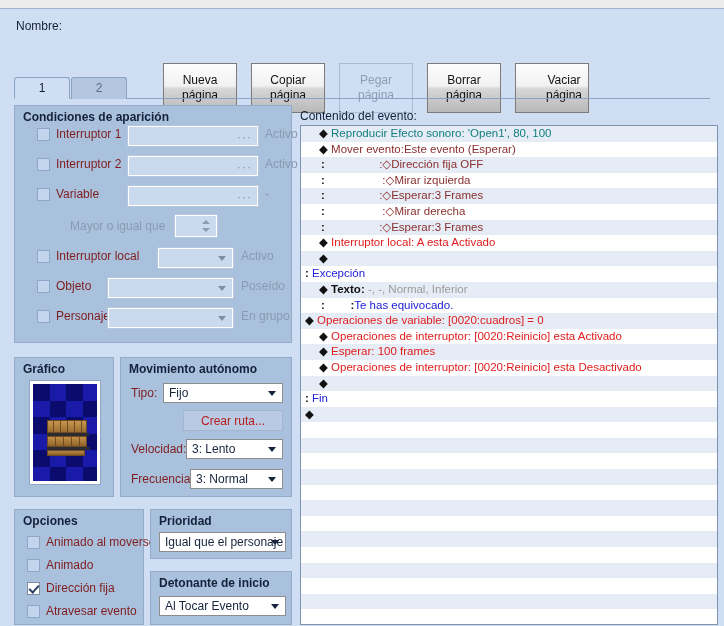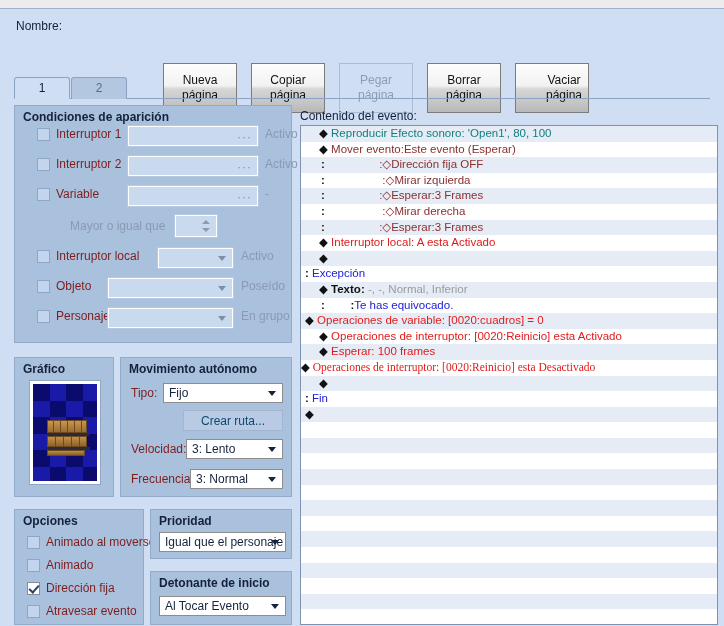--- a/index.html
+++ b/index.html
@@ -109,21 +109,21 @@
   }
   .spin .up, .spin .dn {
     position:absolute; right:6px; width:0; height:0;
     border-left:4px solid transparent; border-right:4px solid transparent;
   }
   .spin .up { top:4px; border-bottom:4px solid #8b9ab2; }
   .spin .dn { bottom:4px; border-top:4px solid #8b9ab2; }
 
   .btn-dis {
     position:absolute; background:#b9cbe4; border:1px solid #a2b6d1;
-    color:#0c4a6e; font-size:12px; text-align:center;
+    color:#b91c1c; font-size:12px; text-align:center;
   }
 
   
   .gfx-frame {
     position:absolute; background:#ffffff; border:1px solid #8ea7c6; padding:3px;
   }
   .gfx-canvas { position:relative; width:100%; height:100%; overflow:hidden; background:#0b0b6e; }
 
   
   .ev-label { position:absolute; left:300px; top:100px; font-size:12px; color:#14213a; }
@@ -360,21 +360,21 @@
       <div class="row odd">
         <div class="rtxt" style="padding-left: 4px;"><span class="c-dark">◆ </span><span class="c-red">Operaciones de variable: [0020:cuadros] = 0</span></div>
       </div>
       <div class="row">
         <div class="rtxt" style="padding-left: 18px;"><span class="c-dark">◆ </span><span class="c-red">Operaciones de interruptor: [0020:Reinicio] esta Activado</span></div>
       </div>
       <div class="row odd">
         <div class="rtxt" style="padding-left: 18px;"><span class="c-dark">◆ </span><span class="c-red">Esperar: 100 frames</span></div>
       </div>
       <div class="row">
-        <div class="rtxt" style=" font-family: Liberation Serif, serif;"><span class="c-dark">◆ </span><span class="c-red">Operaciones de interruptor: [0020:Reinicio] esta Desactivado</span></div>
+        <div class="rtxt" style="padding-left: 18px;"><span class="c-dark">◆ </span><span class="c-red">Operaciones de interruptor: [0020:Reinicio] esta Desactivado</span></div>
       </div>
       <div class="row odd">
         <div class="rtxt" style="padding-left: 18px;"><span class="c-dark">◆</span></div>
       </div>
       <div class="row">
         <div class="rtxt" style="padding-left: 4px;"><span class="c-dark bold">: </span><span class="c-blue">Fin</span></div>
       </div>
       <div class="row odd">
         <div class="rtxt" style="padding-left: 4px;"><span class="c-dark">◆</span></div>
       </div>

